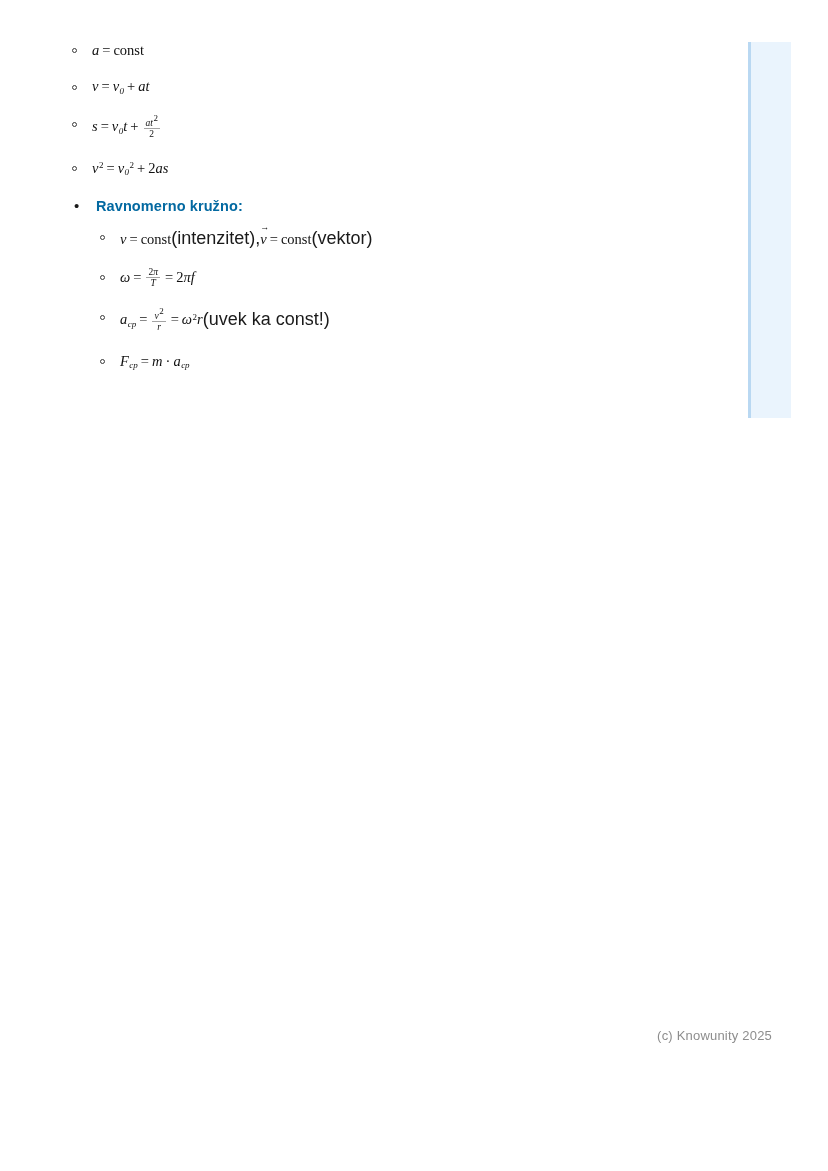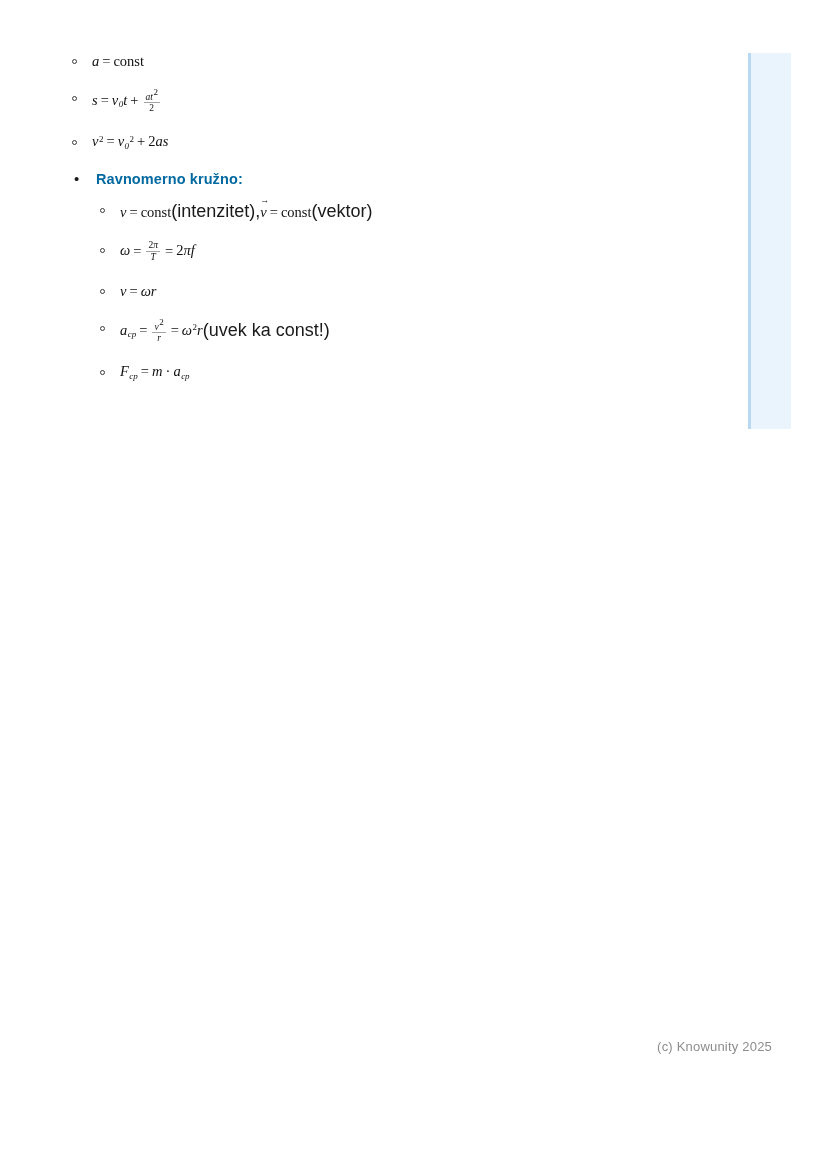--- a/index.html
+++ b/index.html
@@ -23,21 +23,21 @@
     right: 37px;
     width: 43px;
     height: 376px;
     background: #eaf4fd;
     border-left: 3px solid #b9d8f2;
     box-sizing: border-box;
   }
 
   .page {
     position: absolute;
-    top: 16px;
+    top: 5px;
     left: 0;
     width: 828px;
     height: 1090px;
   }
 
   .content {
     position: absolute;
     top: 36px;
     left: 68px;
     width: 620px;
@@ -187,20 +187,23 @@
   <div class="accent-panel"></div>
 
   <div class="content">
 
     <ul class="level2">
 
       <li>
         <span class="math"><span class="mi">a</span><span class="mo">=</span><span class="mtxt">const</span></span>
       </li>
 
+      <li>
+        <span class="math"><span class="mi">v</span><span class="mo">=</span><span class="mi">v</span><sub>0</sub><span class="mo">+</span><span class="mi">at</span></span>
+      </li>
 
       <li>
         <span class="math"><span class="mi">s</span><span class="mo">=</span><span class="mi">v</span><sub>0</sub><span class="mi">t</span><span class="mo">+</span><span class="frac"><span class="num"><span class="mi">at</span><sup>2</sup></span><span class="den">2</span></span></span>
       </li>
 
       <li>
         <span class="math"><span class="mi">v</span><sup>2</sup><span class="mo">=</span><span class="mi">v</span><sub>0</sub><sup>2</sup><span class="mo">+</span><span class="mn">2</span><span class="mi">as</span></span>
       </li>
 
     </ul>
@@ -212,23 +215,20 @@
         <ul class="level2">
 
           <li>
             <span class="math"><span class="mi">v</span><span class="mo">=</span><span class="mtxt">const</span></span><span class="plain">(intenzitet),</span><span class="math"> <span class="vec">v</span><span class="mo">=</span><span class="mtxt">const</span></span><span class="plain">(vektor)</span>
           </li>
 
           <li>
             <span class="math"><span class="mi">ω</span><span class="mo">=</span><span class="frac"><span class="num"><span class="mn">2</span><span class="mi">π</span></span><span class="den"><span class="mi">T</span></span></span><span class="mo">=</span><span class="mn">2</span><span class="mi">πf</span></span>
           </li>
 
-          <li>
-            <span class="math"><span class="mi">v</span><span class="mo">=</span><span class="mi">ωr</span></span>
-          </li>
 
           <li>
             <span class="math"><span class="mi">a</span><sub>cp</sub><span class="mo">=</span><span class="frac"><span class="num"><span class="mi">v</span><sup>2</sup></span><span class="den"><span class="mi">r</span></span></span><span class="mo">=</span><span class="mi">ω</span><sup>2</sup><span class="mi">r</span></span><span class="plain">(uvek ka const!)</span>
           </li>
 
           <li>
             <span class="math"><span class="mi">F</span><sub>cp</sub><span class="mo">=</span><span class="mi">m</span><span class="mo">·</span><span class="mi">a</span><sub>cp</sub></span>
           </li>
 
         </ul>

